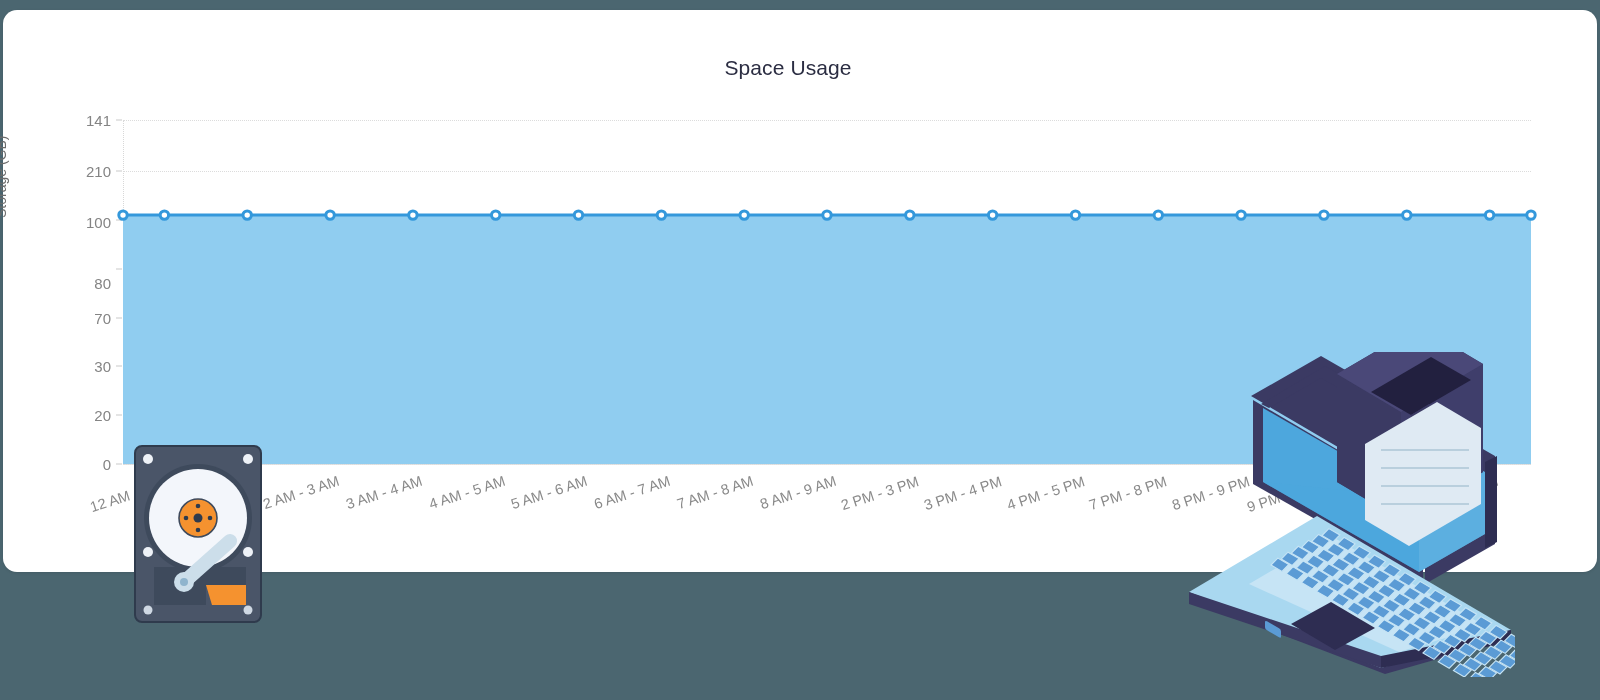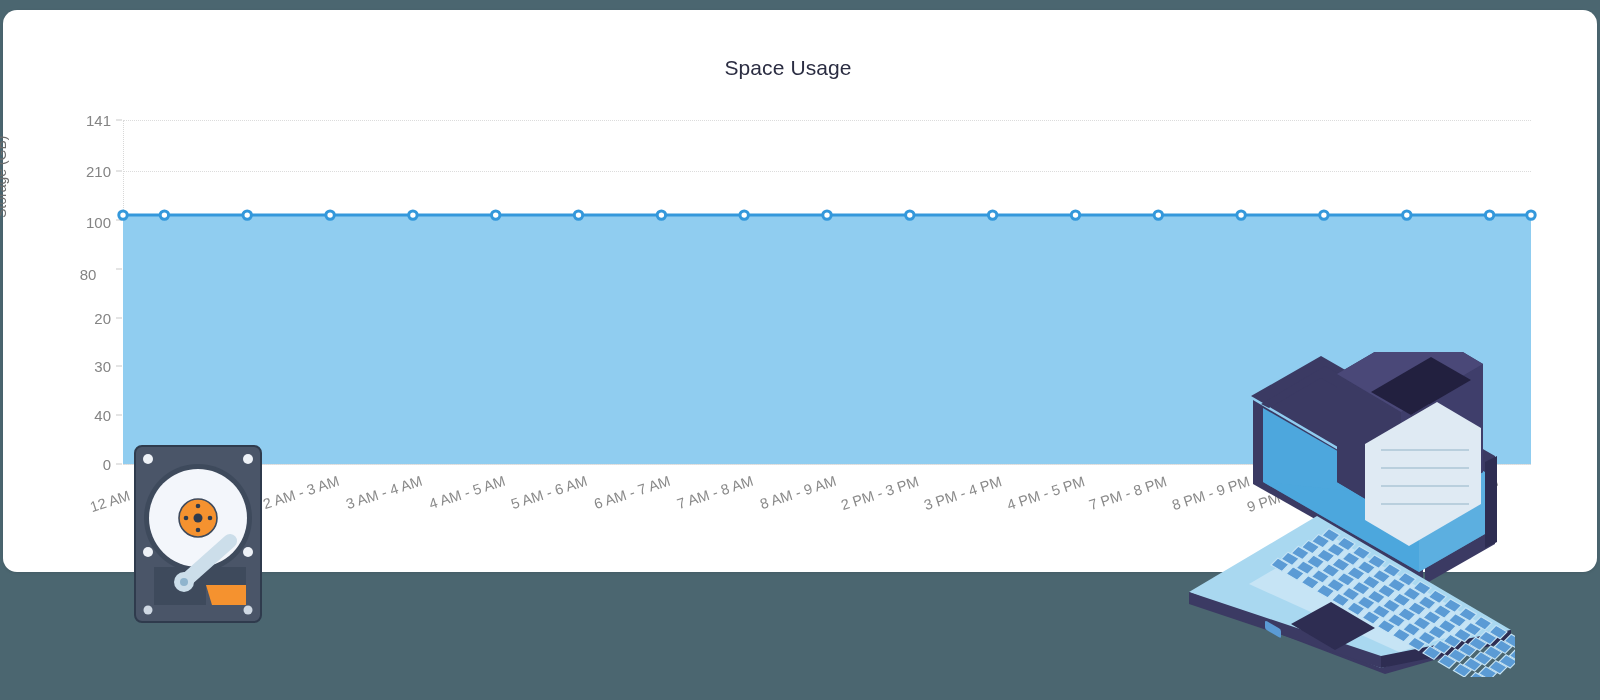--- a/index.html
+++ b/index.html
@@ -131,24 +131,24 @@
 <div id="stage">
 
   <div id="card">
 
     <div id="chart-title">Space Usage</div>
 
     <div id="y-axis-title">Storage (GB)</div>
 
     <div id="ylabels">
         <div class="ytick" style="top: 344px;">0</div>
-        <div class="ytick" style="top: 295.206px;">40</div>
+        <div class="ytick" style="top: 295.206px;">20</div>
         <div class="ytick" style="top: 246.411px;">30</div>
-        <div class="ytick" style="top: 197.617px;">20</div>
-        <div class="ytick" style="top: 154px; text-align: center;">80</div>
+        <div class="ytick" style="top: 197.617px;">70</div>
+        <div class="ytick" style="top: 163px;">80</div>
         <div class="ytick" style="top: 102px;">100</div>
         <div class="ytick" style="top: 51.234px;">210</div>
         <div class="ytick" style="top: 0px;">141</div>
       </div>
     <div id="ytickmarks">
         <div class="ytickmark" style="top: 344px;"></div>
         <div class="ytickmark" style="top: 295.206px;"></div>
         <div class="ytickmark" style="top: 246.411px;"></div>
         <div class="ytickmark" style="top: 197.617px;"></div>
         <div class="ytickmark" style="top: 148.823px;"></div>

